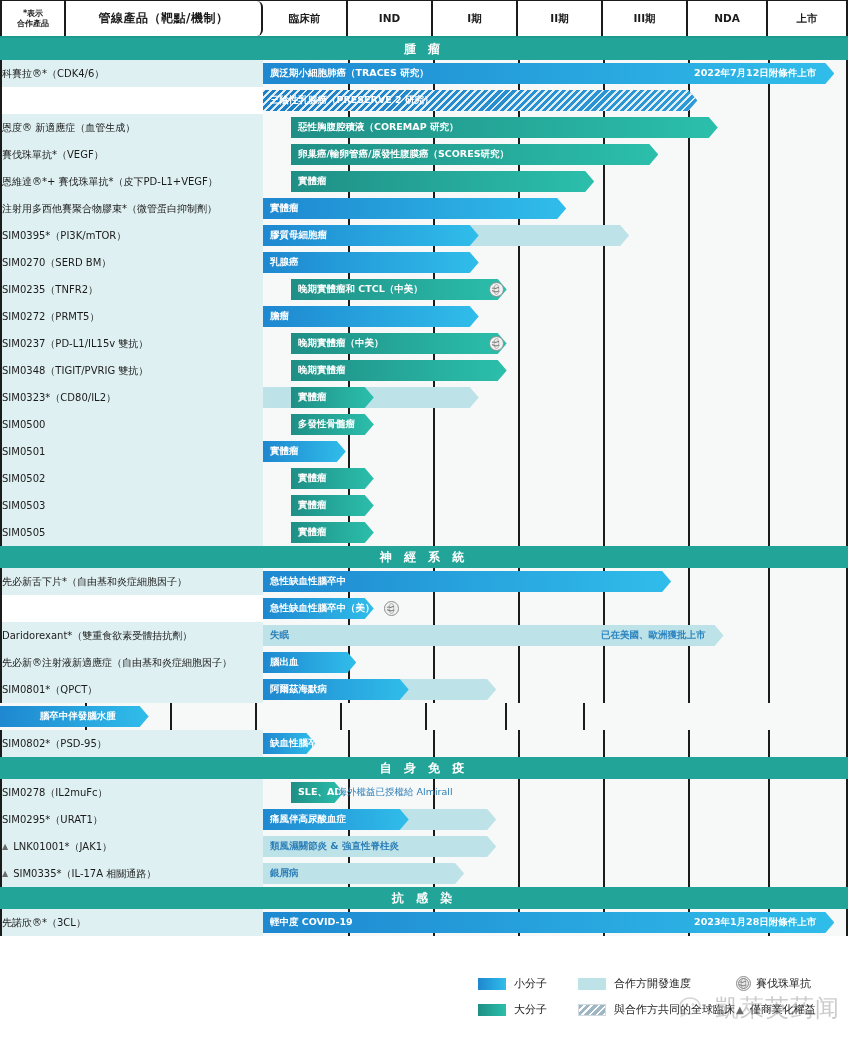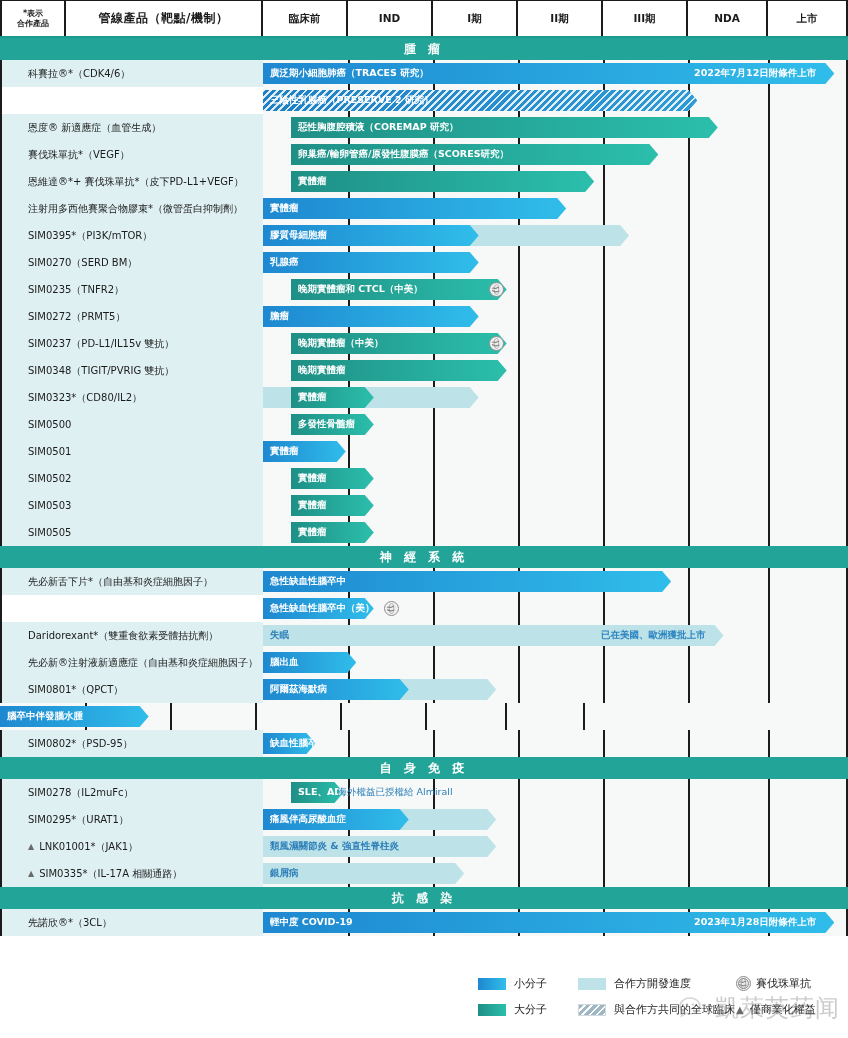--- a/index.html
+++ b/index.html
@@ -42,21 +42,20 @@
     line-height: 22px;
     height: 22px;
   }
 
   
   .row { display: flex; height: 27px; position: relative; }
   .lbl {
     width: 263px;
     flex: 0 0 263px;
     display: flex; align-items: center;
-    padding-left: 26px;
     font-size: 10px;
     color: #1b1b1b;
     background: #ffffff;
     position: relative;
     border-left: 2px solid #1b1b1b;
   }
   .lbl.alt { background: #dff0f2; }
   .lbl .tri { margin-right: 5px; font-size: 8px; color: #6b6b6b; }
   .track {
     flex: 1 1 auto;
@@ -146,21 +145,21 @@
 
 <div class="chart">
 
   <div class="thead">
     <div class="th first" style="width:66px;flex:0 0 66px;">
       <div>
         <div>*表示</div>
         <div>合作產品</div>
       </div>
     </div>
-    <div class="th th-prod" style="width:197px;flex:0 0 197px;">管線產品（靶點/機制）</div>
+    <div class="th th-prod" style="width:197px;flex:0 0 197px;border-radius:6px;">管線產品（靶點/機制）</div>
     <div class="th" style="width:85px;flex:0 0 85px;">臨床前</div>
     <div class="th" style="width:85px;flex:0 0 85px;">IND</div>
     <div class="th" style="width:85px;flex:0 0 85px;">I期</div>
     <div class="th" style="width:85px;flex:0 0 85px;">II期</div>
     <div class="th" style="width:85px;flex:0 0 85px;">III期</div>
     <div class="th" style="width:80px;flex:0 0 80px;">NDA</div>
     <div class="th" style="width:80px;flex:0 0 80px;">上市</div>
   </div>
 
   <div id="body">
@@ -636,21 +635,21 @@
         <div class="track">
           <div class="gridlines">
             <i style="left: 85px;"></i>
             <i style="left: 170px;"></i>
             <i style="left: 255px;"></i>
             <i style="left: 340px;"></i>
             <i style="left: 425px;"></i>
             <i style="left: 505px;"></i>
             <i style="left: 583px;"></i>
           </div>
-          <div class="bar sm" style="left: 0px; width: 148.665px;">
+          <div class="bar sm" style="left: 0px; width: 148.665px; justify-content: center;">
             <span>腦卒中伴發腦水腫</span>
           </div>
         </div>
       </div>
       <div class="row">
         <div class="lbl alt">
           <span>SIM0802*（PSD-95）</span>
         </div>
         <div class="track">
           <div class="gridlines">

